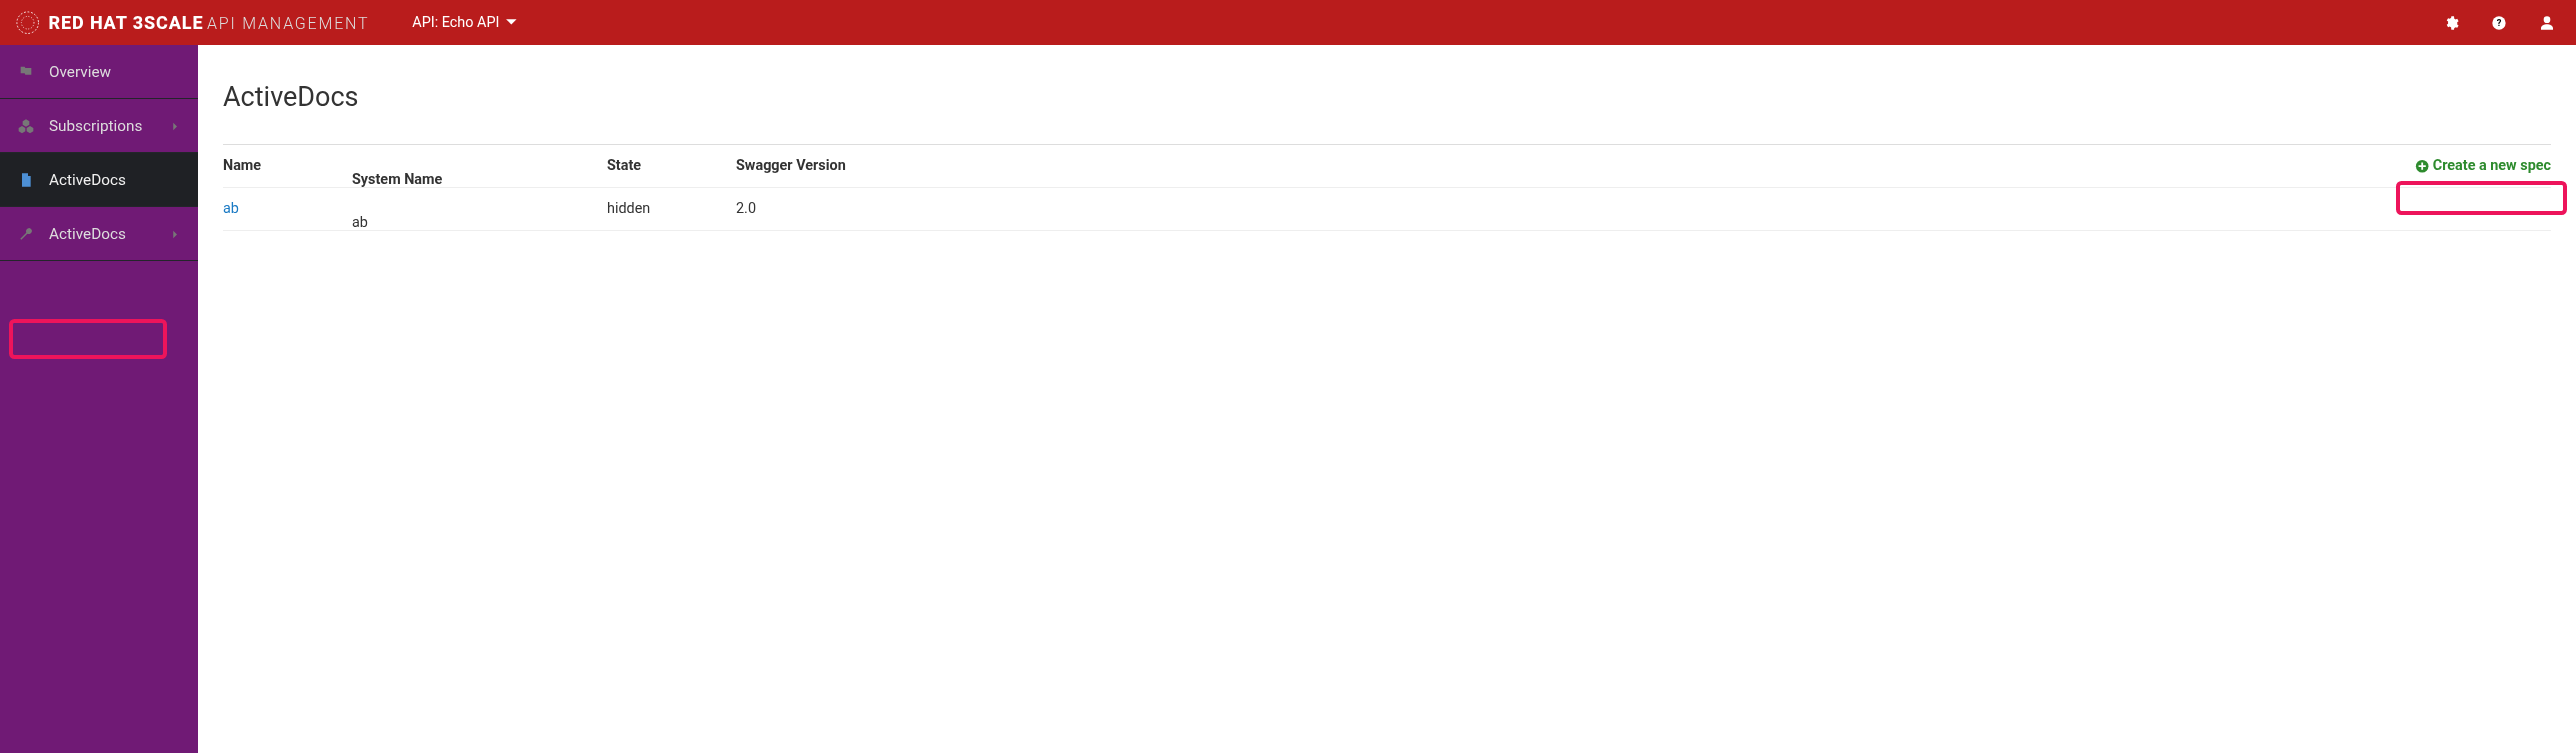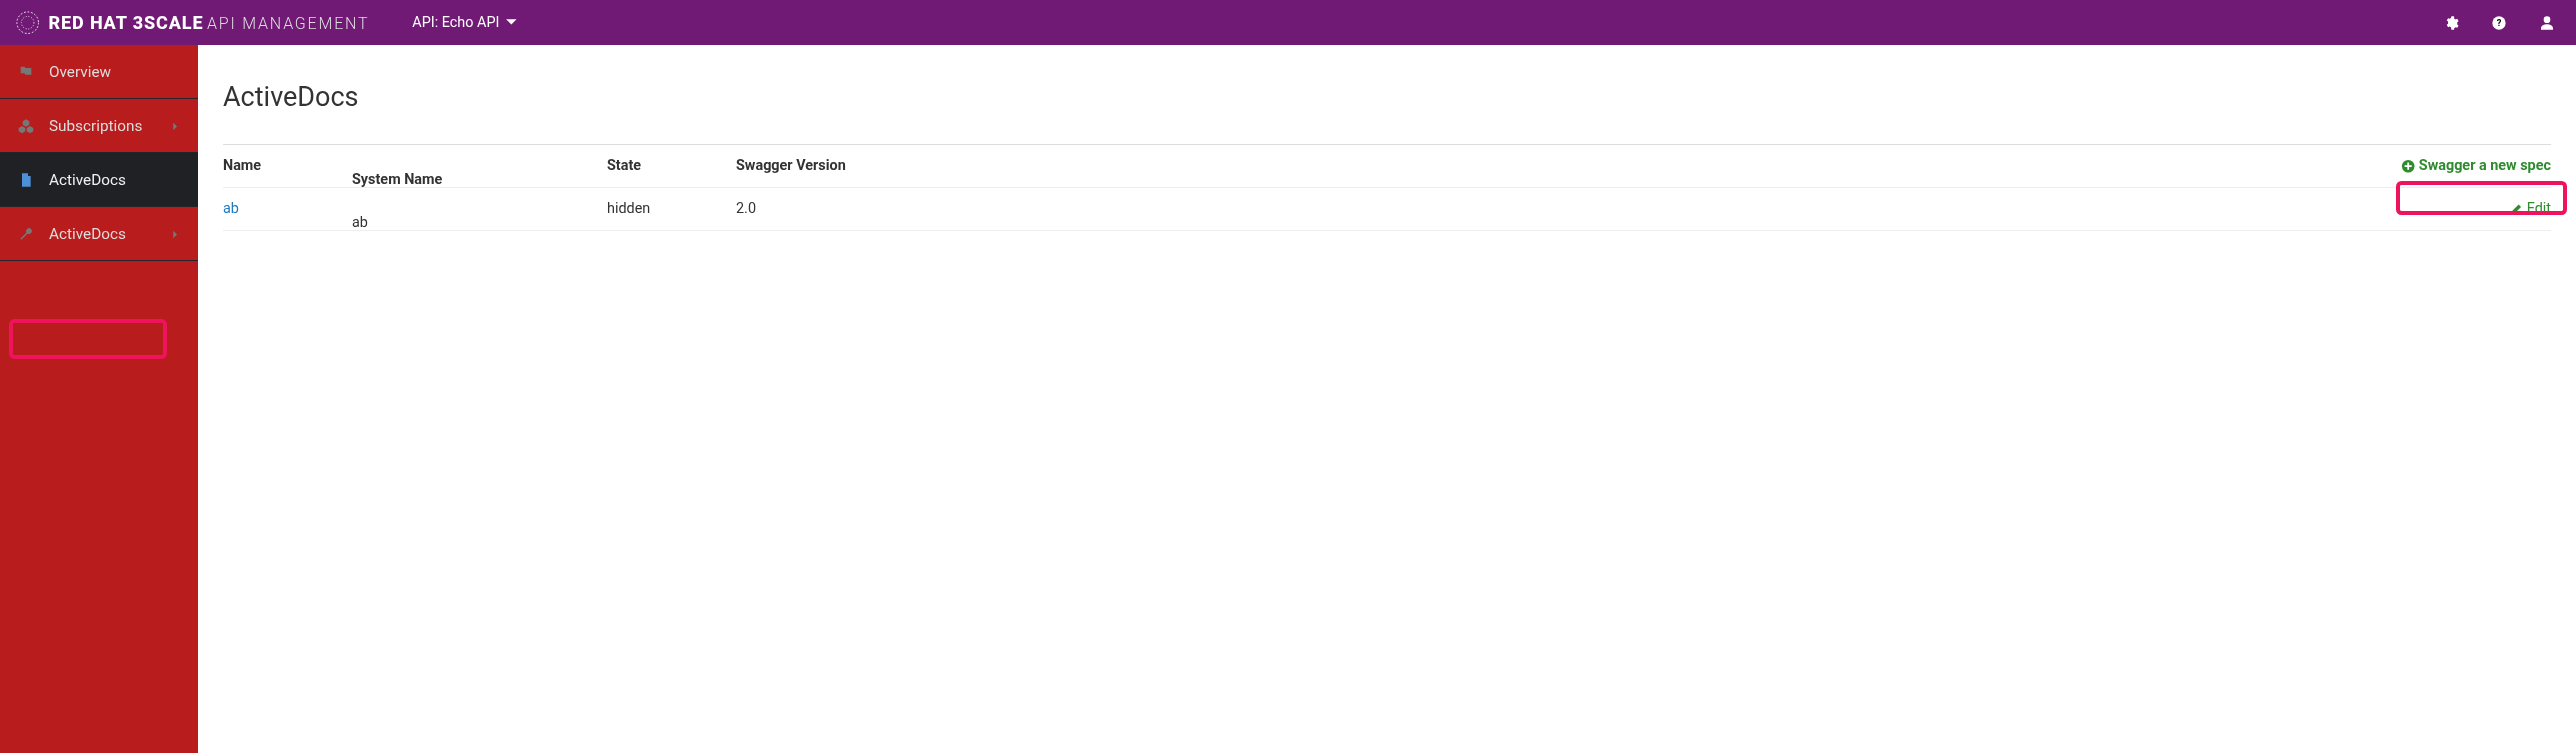--- a/index.html
+++ b/index.html
@@ -1,33 +1,33 @@
 <!DOCTYPE html>
 <html style="font-size:14.4px"><head>
   <meta charset="utf-8">
   <style>
     * { margin: 0; padding: 0; box-sizing: border-box; }
     body { font-family: -apple-system, BlinkMacSystemFont, "Segoe UI", Roboto, "Helvetica Neue", Arial, sans-serif; background: #fff; overflow: hidden; }
 
     
-    .header { background: #701a75; height: 45px; display: flex; align-items: center; padding: 0 16px; color: #fff; }
+    .header { background: #b91c1c; height: 45px; display: flex; align-items: center; padding: 0 16px; color: #fff; }
     .logo-area { display: flex; align-items: center; gap: 9px; }
     .logo-icon { width: 23.4px; height: 23.4px; position: relative; }
     .brand { font-weight: 800; font-size: 18px; letter-spacing: 0.9px; color: #fff; }
     .brand .thin { font-weight: 300; margin-left: 3.6px; letter-spacing: 1.8px; font-size: 16px; color: #ddd; }
     .api-selector { margin-left: 43px; font-size: 14.4px; color: #fff; cursor: pointer; display: flex; align-items: center; gap: 5.4px; text-align: right; }
     .api-selector svg { width: 12.6px; height: 12.6px; }
     .header-spacer { flex: 1; }
     .header-icons { display: flex; align-items: center; gap: 32px; margin-right: 5.4px; }
     .header-icons .hicon { color: #fff; cursor: pointer; }
     .header-icons .hicon svg { width: 16px; height: 16px; display: block; }
 
     
     .layout { display: flex; height: calc(754px - 45px); }
-    .sidebar { width: 198px; background: #b91c1c; }
+    .sidebar { width: 198px; background: #701a75; }
     .main { flex: 1; padding: 25px 25px; }
 
     
     .nav-item { display: flex; align-items: center; height: 54px; padding: 0 18px; color: #ddd; font-size: 15.3px; cursor: pointer; border-bottom: 0.9px solid #23252a; position: relative; }
     .nav-item.active { background: #1f2125; color: #f0f0f0; }
     .nav-item .nicon { width: 31px; display: flex; align-items: center; }
     .nav-item .nicon svg { width: 16px; height: 16px; fill: #777; }
     .nav-item.active .nicon svg { fill: #4d90d6; }
     .nav-item .chevron { margin-left: auto; }
     .nav-item .chevron svg { width: 9px; height: 9px; fill: #777; }
@@ -159,35 +159,27 @@
         <div class="col-name">Name</div>
         <div class="col-sysname">System Name</div>
         <div class="col-state">State</div>
         <div class="col-swagger">Swagger Version</div>
         <div class="col-actions">
           <span class="create-link">
             <svg viewBox="0 0 16 16">
                 <circle cx="8" cy="8" r="7"></circle>
                 <path d="M8 4v8M4 8h8" stroke="#fff" stroke-width="2"></path>
               </svg>
-            <span>Swagger a new spec</span>
+            <span>Create a new spec</span>
           </span>
         </div>
       </div>
 
       <div class="table-row">
         <div class="col-name link">ab</div>
         <div class="col-sysname">ab</div>
         <div class="col-state">hidden</div>
         <div class="col-swagger">2.0</div>
-        <div class="col-actions">
-          <span class="edit-link">
-            <svg viewBox="0 0 16 16">
-                <path d="M2 14l1-4 8-8 3 3-8 8-4 1zm9-11l2 2"></path>
-              </svg>
-            <span>Edit</span>
-          </span>
-        </div>
       </div>
     </div>
   </div>
 </div>
 
 
 </body></html>

